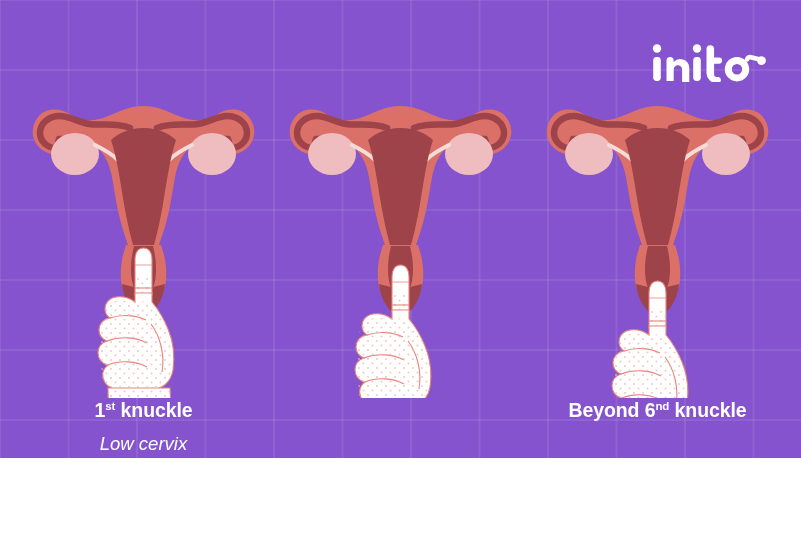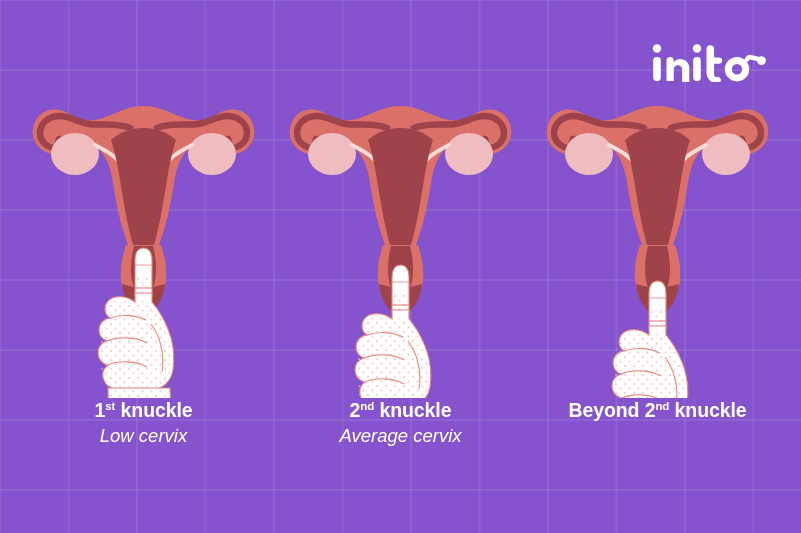--- a/index.html
+++ b/index.html
@@ -4,21 +4,21 @@
 <title>Cervix Height Infographic</title>
 <style>
   html,body{margin:0;padding:0;}
   body{
     width:801px;height:533px;
     font-family:"Liberation Sans","DejaVu Sans",sans-serif;
     overflow:hidden;
   }
   #stage{
     position:relative;
-    width:801px;height:533px;
+    width:801px;height:458px;
     background:#8453cd;
     overflow:hidden;
   }
   
   #grid{
     position:absolute;inset:0;
     background-image:
       linear-gradient(to right, rgba(255,255,255,.085) 0 2px, transparent 2px),
       linear-gradient(to bottom, rgba(255,255,255,.085) 0 2px, transparent 2px);
     background-size:68.5px 70px;
@@ -68,21 +68,21 @@
   .cap-title sup{
     font-size:11.5px;
     font-weight:bold;
     vertical-align:super;
     line-height:0;
   }
   .cap-sub{
     font-size:18.5px;
     font-style:italic;
     line-height:24px;
-    margin-top:2px;
+    margin-top:10px;
     white-space:nowrap;
   }
 </style>
 </head>
 <body>
 
 <div id="stage">
 
   <div id="grid"></div>
 
@@ -369,26 +369,20 @@
           <path d="M98 300 L160 300 L163 370 L99 370 Z" fill="url(#dots2)" opacity=".8"></path>
           <path d="M95 215 C 100 212, 135 212, 142 215
                    C 155 228, 166 262, 162 288
                    C 158 300, 140 302, 120 302
                    C 105 302, 92 297, 92 288
                    C 90 265, 90 235, 95 215 Z" fill="url(#dots2)" opacity=".75"></path>
         </g>
       </svg>
     </div>
 
-    <div class="caption">
-      <div class="cap-title">
-        <span>2</span><sup>nd</sup><span> knuckle</span>
-      </div>
-      <div class="cap-sub">Average cervix</div>
-    </div>
   </div>
 
   <div class="panel" id="panel-2">
     <div class="figure">
       <svg viewBox="0 0 267 310" xmlns="http://www.w3.org/2000/svg">
         <defs>
           <pattern id="dots3" width="9" height="9" patternUnits="userSpaceOnUse">
             <circle cx="2" cy="2" r="1.05" fill="#f0b8b2"></circle>
             <circle cx="6.5" cy="6.5" r="1.05" fill="#f0b8b2"></circle>
           </pattern>
@@ -478,18 +472,18 @@
                    C 155 228, 166 262, 162 288
                    C 158 300, 140 302, 120 302
                    C 105 302, 92 297, 92 288
                    C 90 265, 90 235, 95 215 Z" fill="url(#dots3)" opacity=".75"></path>
         </g>
       </svg>
     </div>
 
     <div class="caption">
       <div class="cap-title">
-        <span>Beyond 2</span><sup>nd</sup><span> knuckle</span>
+        <span>Beyond 6</span><sup>nd</sup><span> knuckle</span>
       </div>
     </div>
   </div>
 
 </div>
 
 </body></html>

